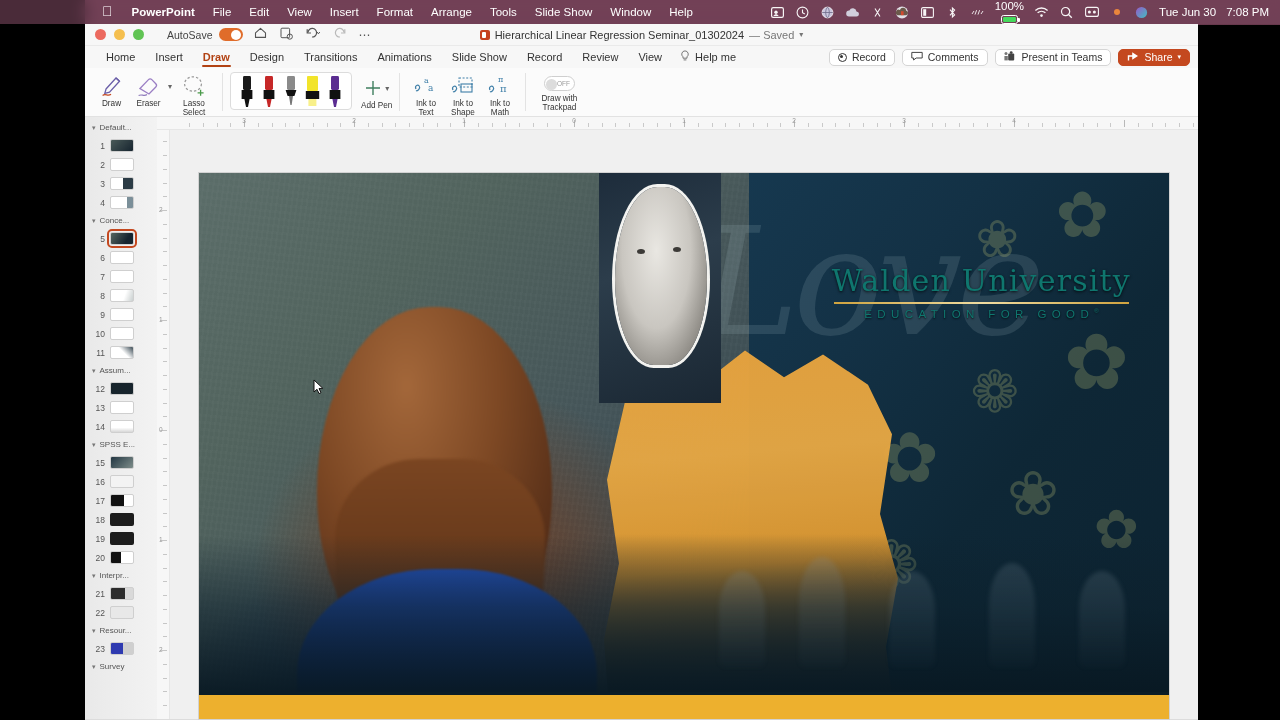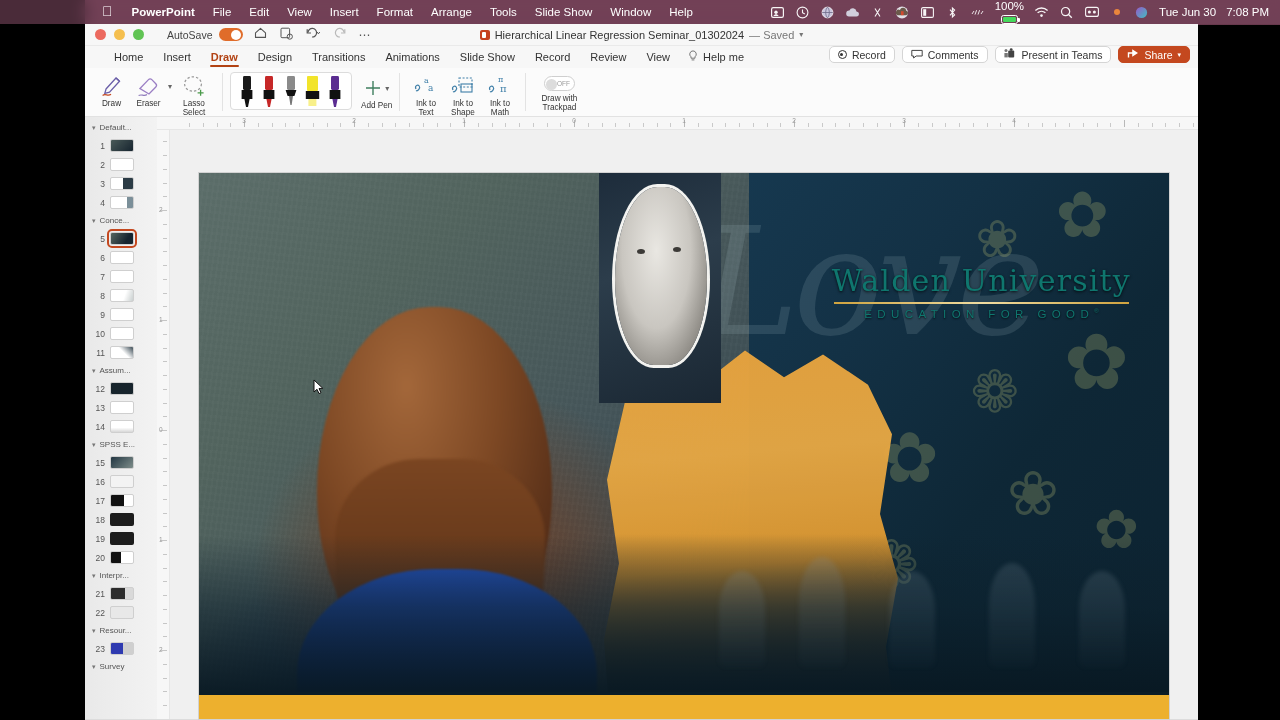--- a/index.html
+++ b/index.html
@@ -58,22 +58,22 @@
      font-size:12px; color:#555;}
   .doc-title { position:absolute; left:0; right:0; text-align:center;
      font-size:11px; color:#333; display:flex; align-items:center; justify-content:center; gap:5px;}
   .pptbadge{width:10px;height:10px;background:#c5401f;border-radius:2px;display:inline-block;
      position:relative;}
   .pptbadge:after{content:"";position:absolute;left:2.6px;top:2px;width:4px;height:6px;
      background:#fff;border-radius:1px;}
   .saved{color:#777;}
 
   
-  .ribtabs { height:22px; background:#f7f7f7; display:flex; align-items:flex-start;
-    padding-left:19px; font-size:11px; color:#333; position:relative;}
+  .ribtabs { height:22px; background:#f7f7f7; display:flex; align-items:center;
+    padding-left:11px; font-size:11px; color:#333; position:relative;}
   .rtab { padding:0 10px; line-height:22px; cursor:default; white-space:nowrap;}
   .rtab.active { font-weight:bold; color:#b24213; position:relative; }
   .rtab.active:after{content:"";position:absolute;left:9px;right:9px;bottom:1px;height:1.8px;
     background:#b24213;border-radius:1px;}
   .tellme{display:flex;align-items:center;gap:5px;padding-left:8px;}
   .rib-right{margin-left:auto;display:flex;align-items:center;gap:7px;padding-right:8px;}
   .rbtn{display:flex;align-items:center;gap:5px;border:1px solid #d5d5d5;border-radius:5px;
     height:17px;padding:0 8px;font-size:10.5px;color:#333;background:#fff;white-space:nowrap;}
   .rbtn.share{background:#c4481f;color:#fff;border-color:#c4481f;}
   .recdot{width:9px;height:9px;border-radius:50%;border:1.6px solid #333;position:relative;}

